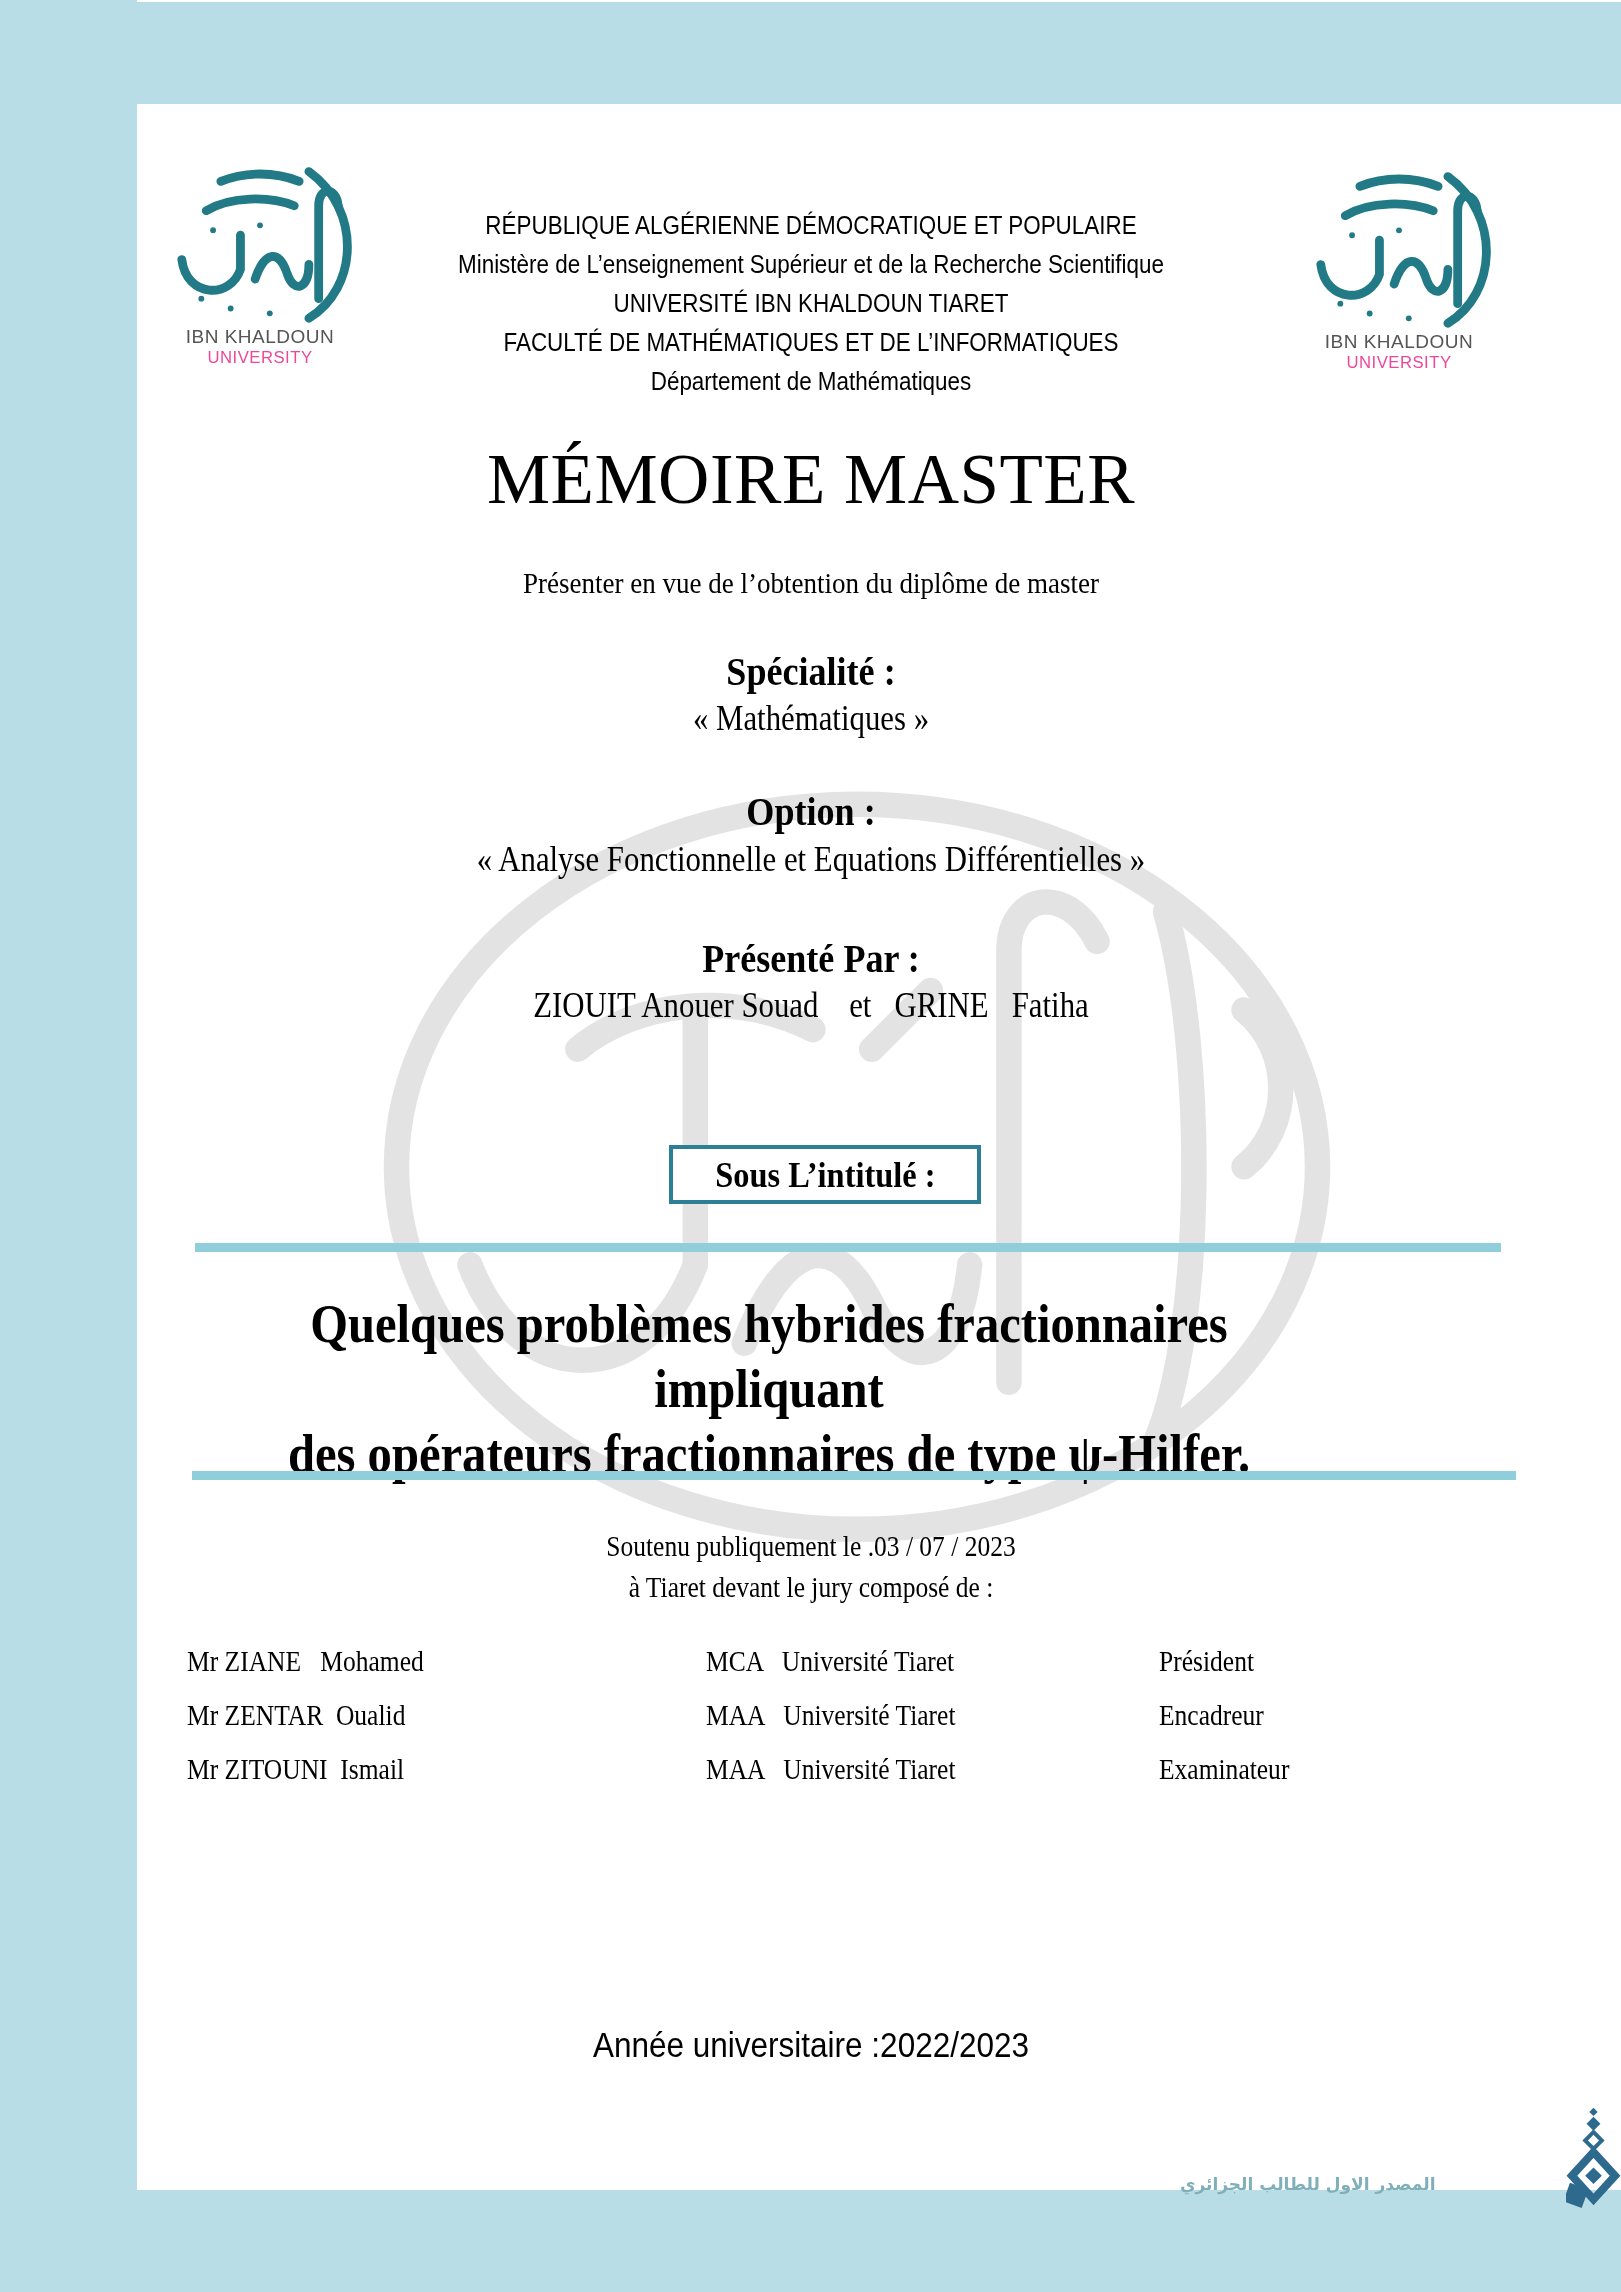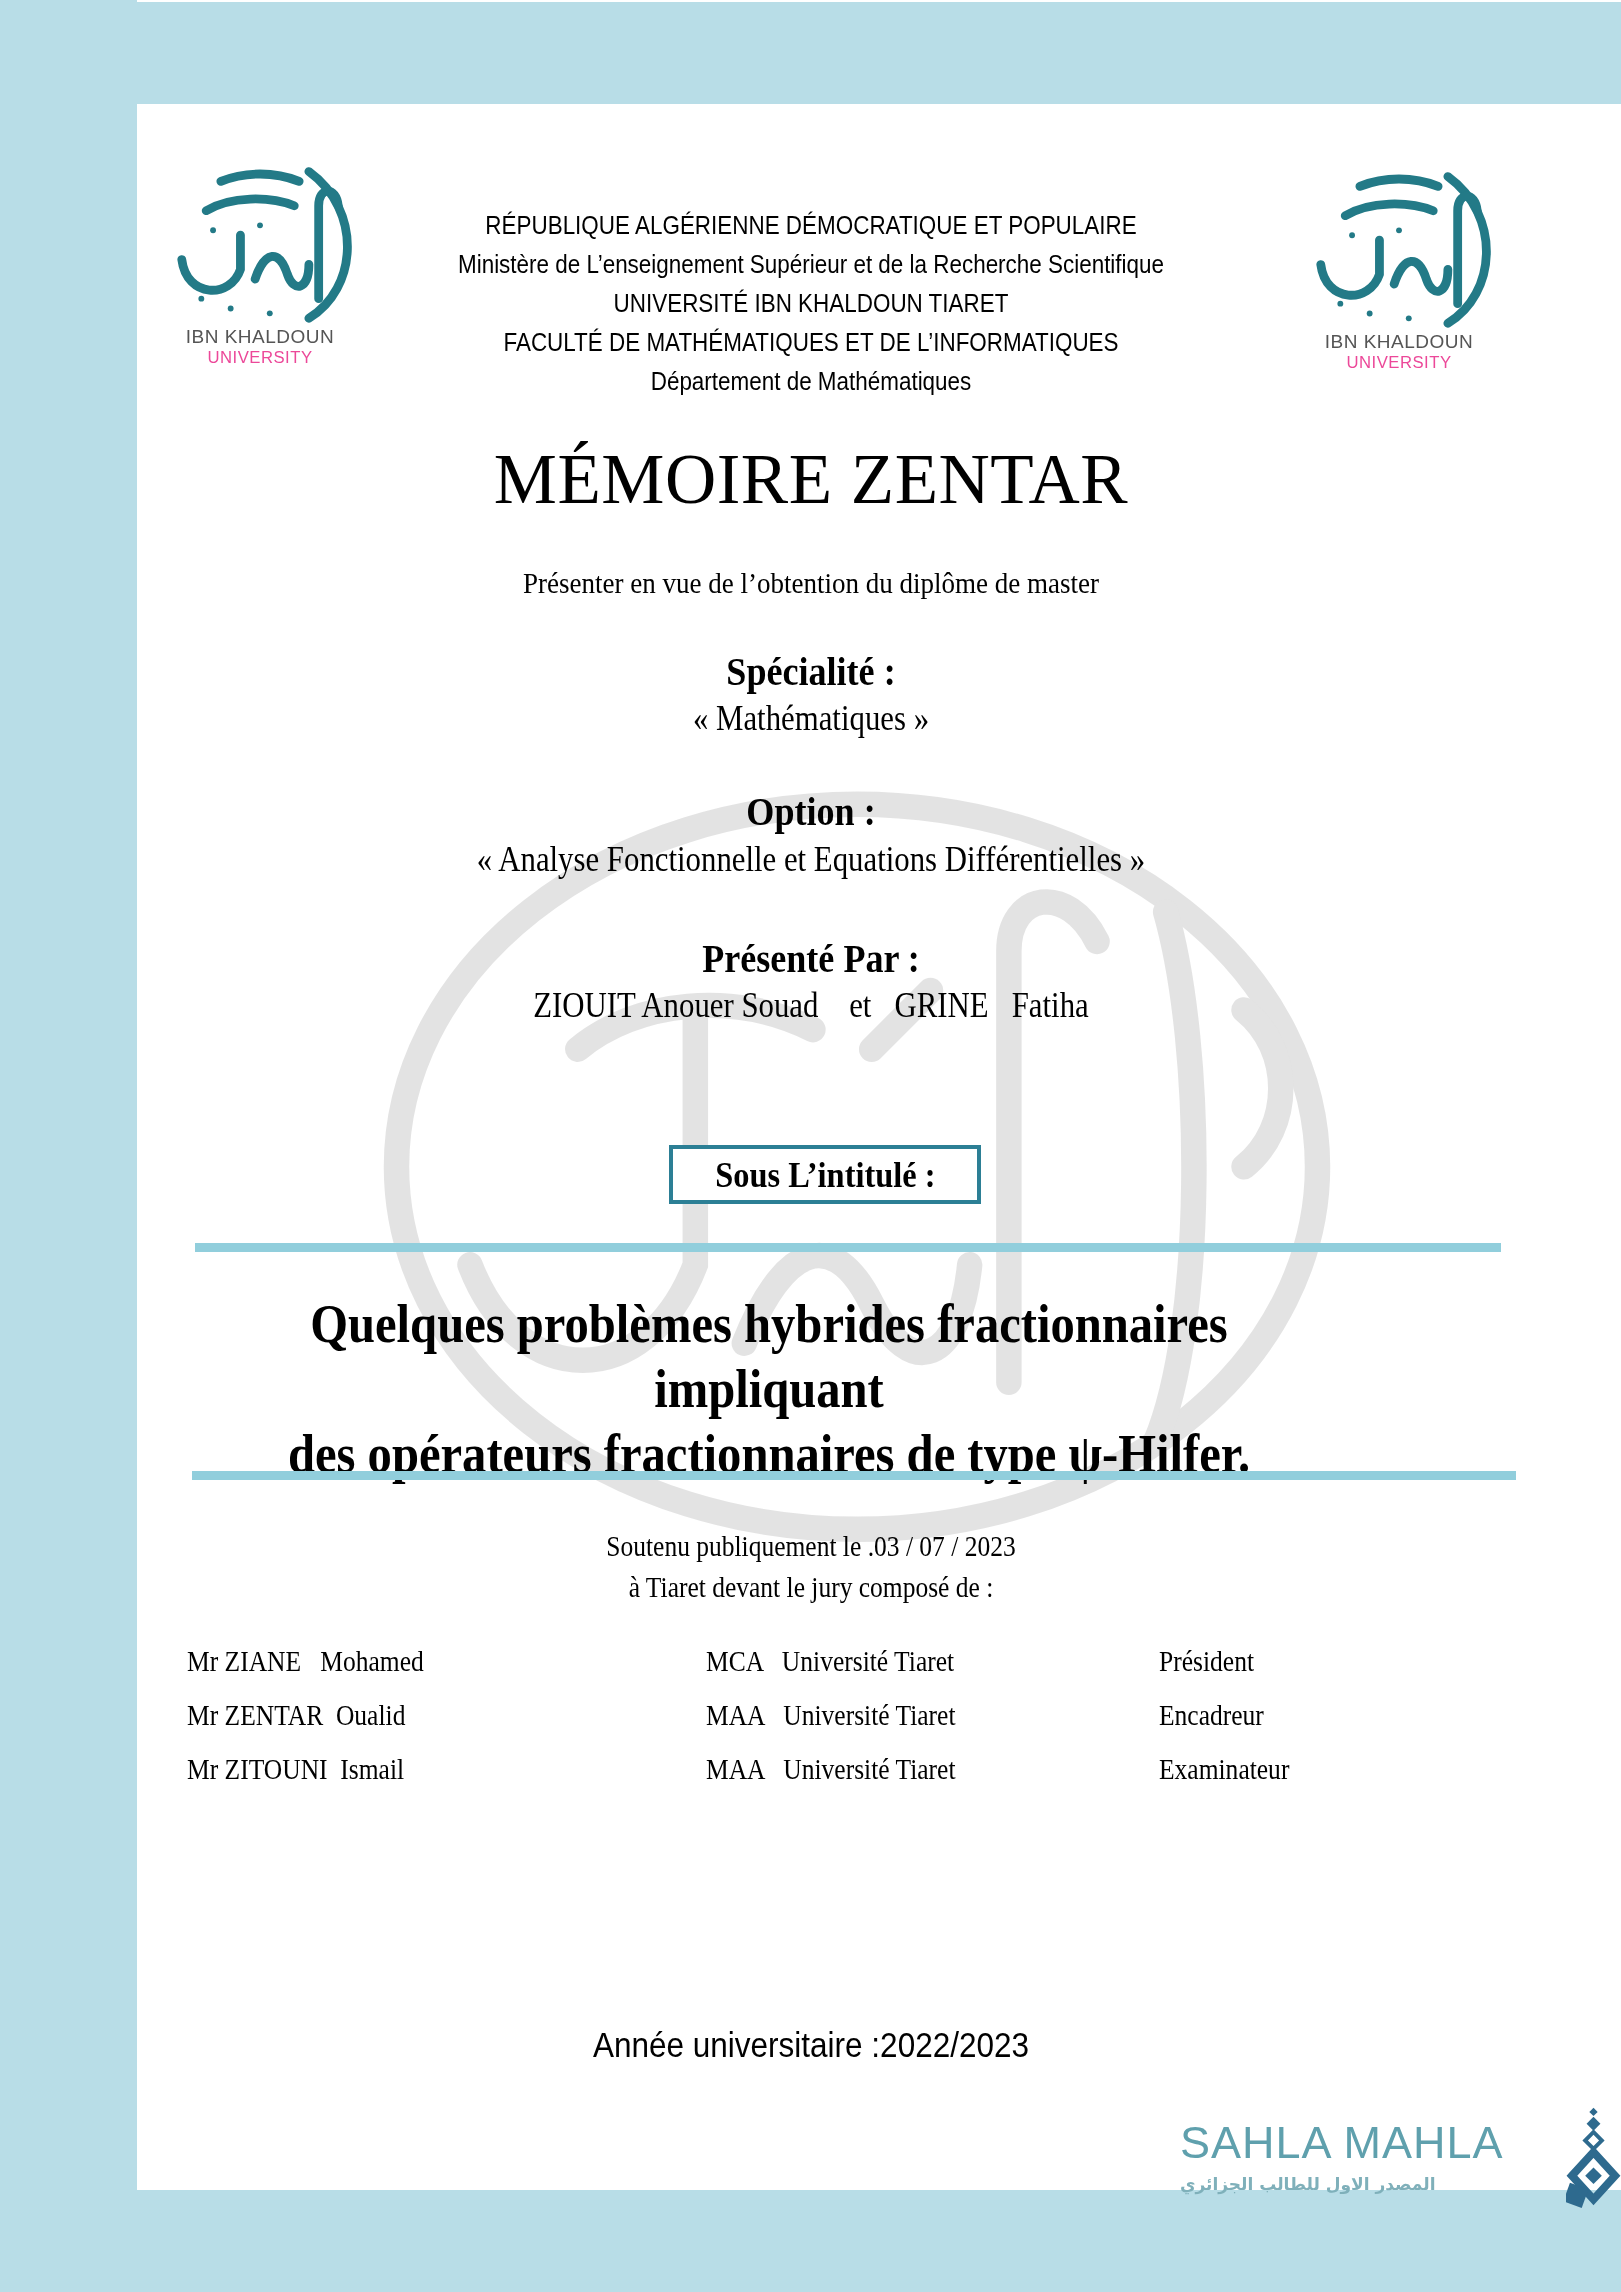--- a/index.html
+++ b/index.html
@@ -125,21 +125,21 @@
 </div>
 
 <div class="center inst">
   <div>RÉPUBLIQUE ALGÉRIENNE DÉMOCRATIQUE ET POPULAIRE</div>
   <div>Ministère de L’enseignement Supérieur et de la Recherche Scientifique</div>
   <div>UNIVERSITÉ IBN KHALDOUN TIARET</div>
   <div>FACULTÉ DE MATHÉMATIQUES ET DE L’INFORMATIQUES</div>
   <div>Département de Mathématiques</div>
 </div>
 
-<div class="center main-title">MÉMOIRE ZENTAR</div>
+<div class="center main-title">MÉMOIRE MASTER</div>
 <div class="center subtitle">Présenter en vue de l’obtention du diplôme de master</div>
 
 <div class="center label-bold spec-label">Spécialité :</div>
 <div class="center value-line spec-value">«  Mathématiques  »</div>
 
 <div class="center label-bold opt-label">Option :</div>
 <div class="center value-line opt-value">«   Analyse Fonctionnelle et Equations Différentielles  »</div>
 
 <div class="center label-bold pres-label">Présenté Par :</div>
 <div class="center value-line pres-value" style="white-space: pre;">ZIOUIT Anouer Souad    et   GRINE   Fatiha</div>
@@ -174,21 +174,20 @@
   <div class="jury-row">
     <span class="jury-name">Mr ZITOUNI  Ismail</span>
     <span class="jury-grade">MAA   Université Tiaret</span>
     <span class="jury-role">Examinateur</span>
   </div>
 </div>
 
 <div class="year">Année universitaire :2022/2023</div>
 
 <div class="brand">
-  <div class="brand-name">SAHLA MAHLA</div>
   <div class="brand-sub">المصدر الاول للطالب الجزائري</div>
   <svg class="brand-icon" viewBox="0 0 56 112">
     <g fill="#2e6a8e">
       <rect x="25" y="2" width="6" height="6" transform="rotate(45 28 5)"></rect>
       <rect x="23" y="12" width="10" height="10" transform="rotate(45 28 17)"></rect>
       <rect x="22" y="28" width="12" height="12" transform="rotate(45 28 34)" fill="none" stroke="#2e6a8e" stroke-width="4"></rect>
       <path d="M6 70 L28 46 L50 70 L28 94 Z" fill="none" stroke="#2e6a8e" stroke-width="8"></path>
       <rect x="22" y="64" width="12" height="12" transform="rotate(45 28 70)"></rect>
       <rect x="0" y="80" width="20" height="20" transform="rotate(20 10 90)"></rect>
     </g>

